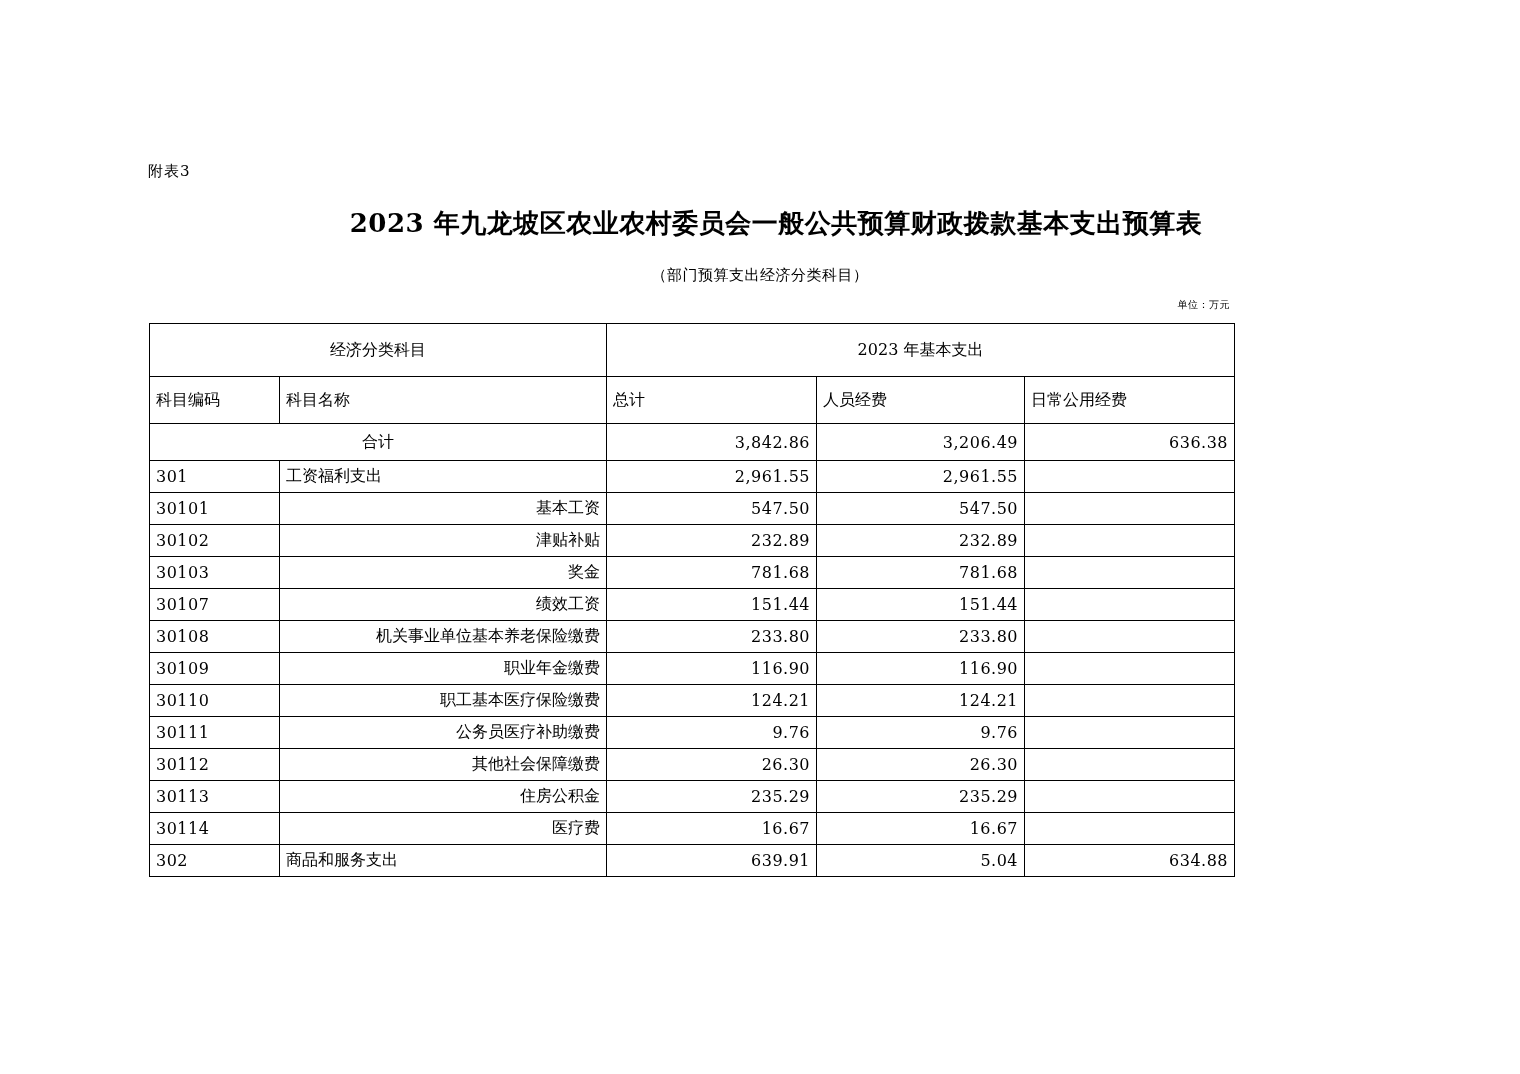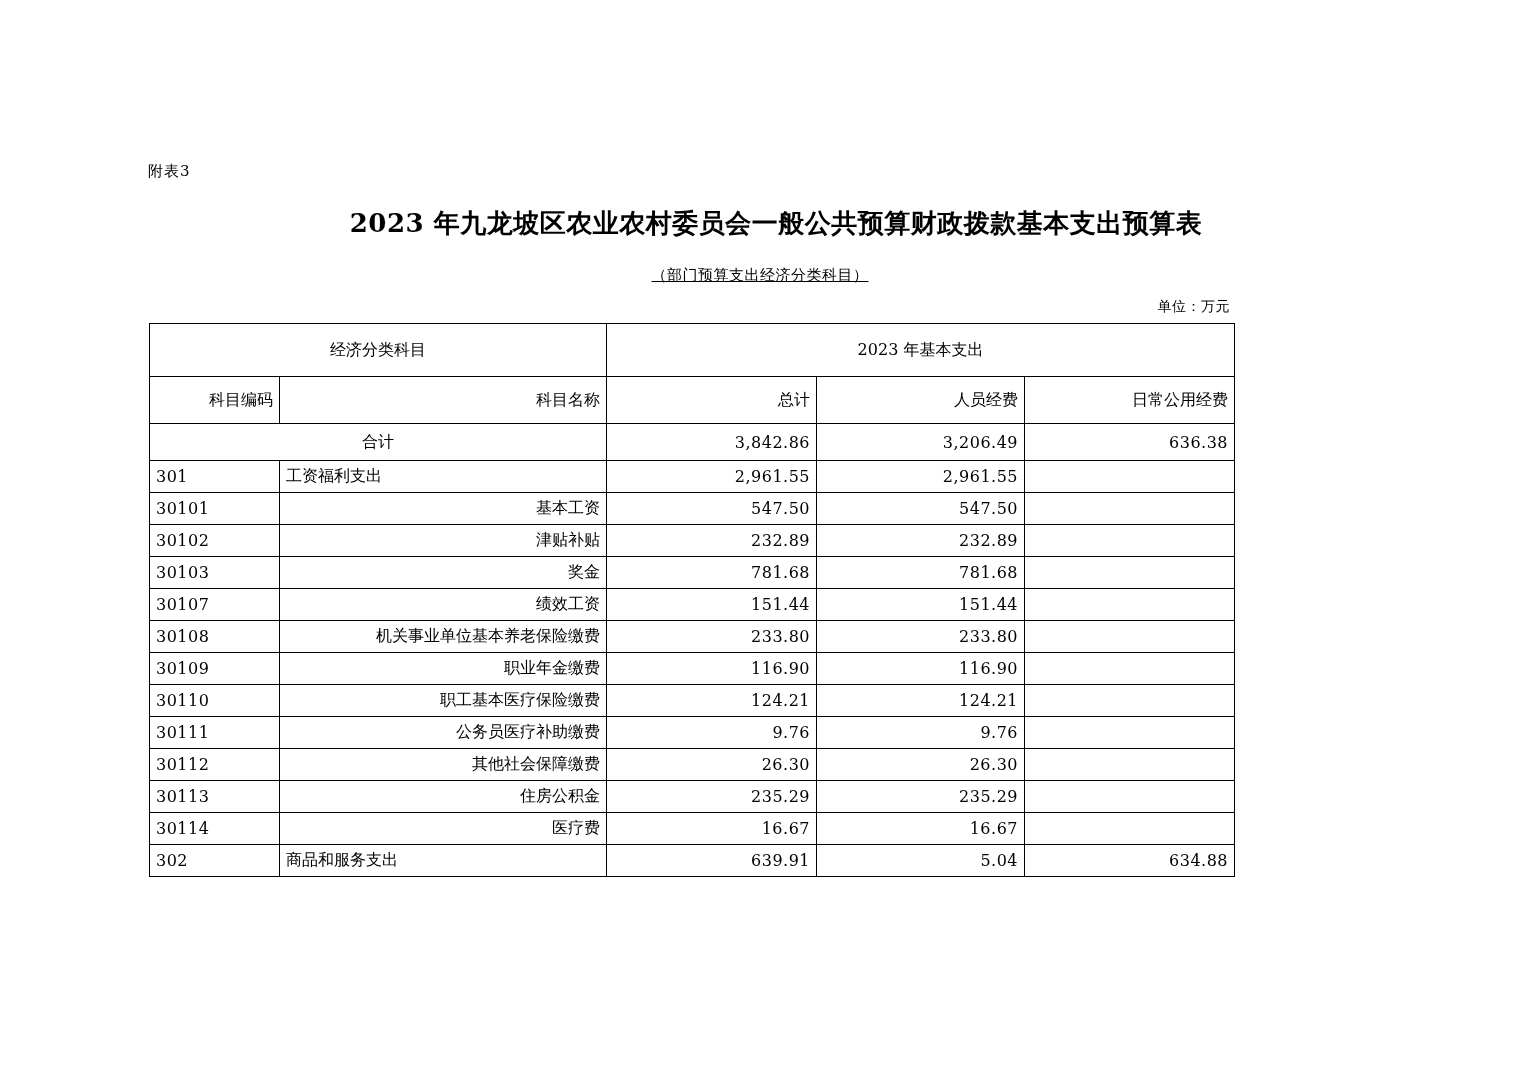--- a/index.html
+++ b/index.html
@@ -43,28 +43,27 @@
   }
   .doc-subtitle {
     position: absolute;
     left: 0;
     right: 0;
     top: 266px;
     text-align: center;
     font-family: "DejaVu Serif", serif;
     font-size: 15px;
     letter-spacing: 0.5px;
-    text-decoration: underline;
   }
   .unit-label {
     position: absolute;
     right: 290px;
     top: 298px;
     font-family: "DejaVu Serif", serif;
-    font-size: 14px;
+    font-size: 10px;
     letter-spacing: 0.5px;
   }
   table.budget {
     position: absolute;
     left: 149px;
     top: 323px;
     width: 1085px;
     border-collapse: collapse;
     table-layout: fixed;
   }
@@ -77,21 +76,21 @@
     vertical-align: middle;
   }
   .hdr-group {
     height: 52px;
     text-align: center;
     font-size: 20px;
     font-family: "DejaVu Serif", serif;
   }
   .hdr-col {
     height: 46px;
-    text-align: right;
+    text-align: left;
     font-size: 19px;
     font-family: "DejaVu Serif", serif;
   }
   .row-total td {
     height: 36px;
   }
   .total-label {
     text-align: center;
     font-size: 19px;
   }

